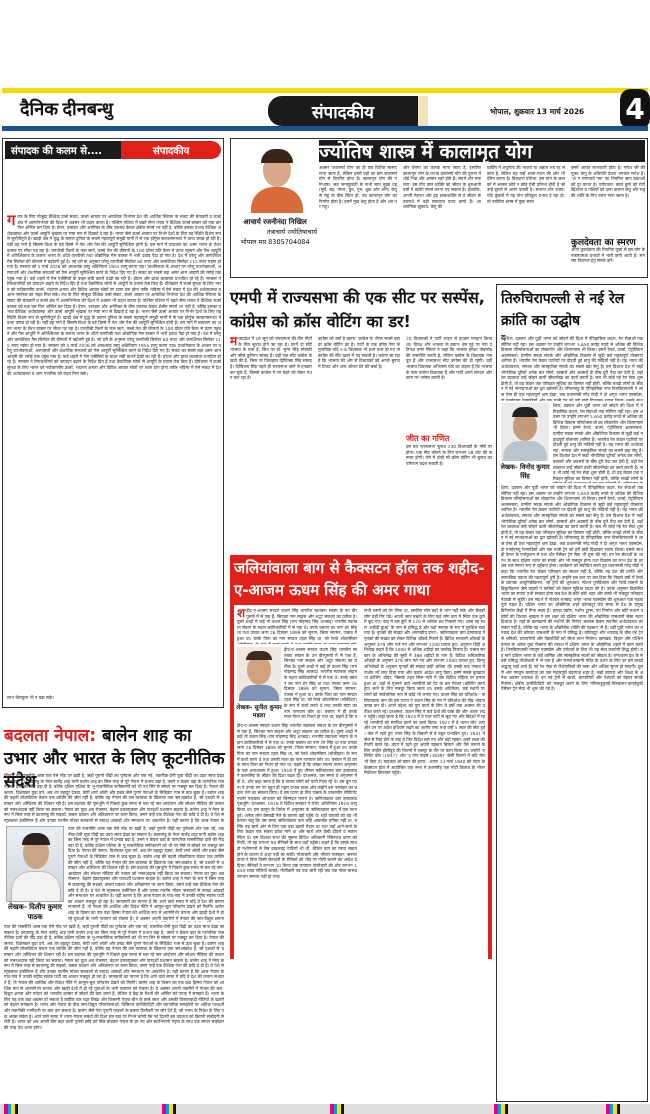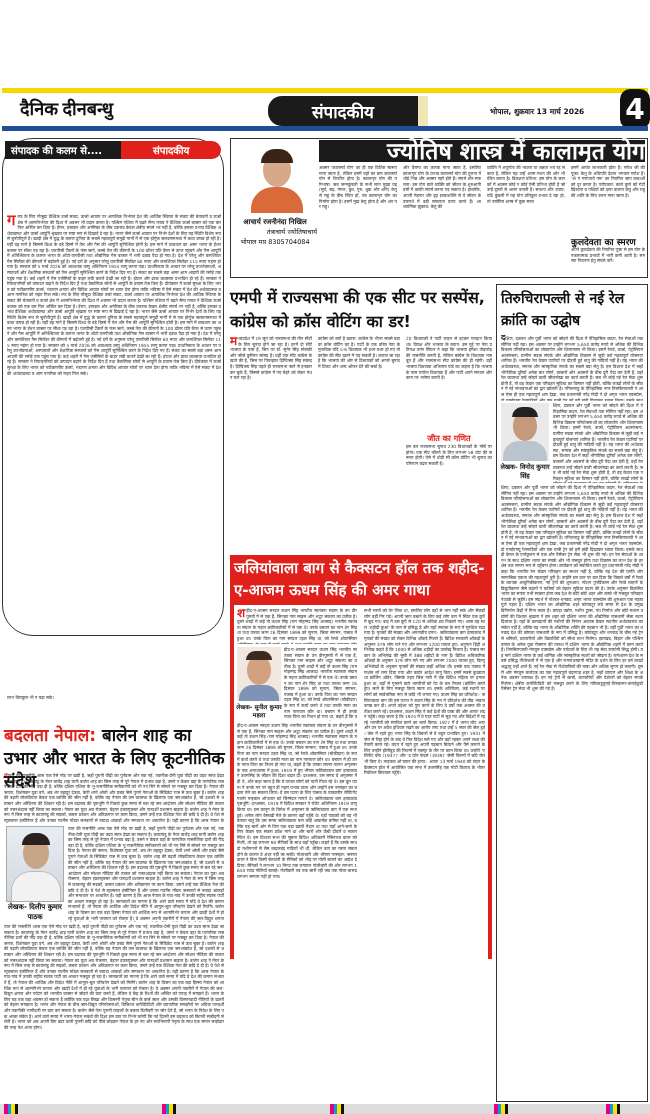--- a/index.html
+++ b/index.html
@@ -23,21 +23,21 @@
 <body>
 
 <div class="abs topbar"></div>
 <div class="abs mast-title">दैनिक दीनबन्धु</div>
 <div class="abs section-pill">संपादकीय</div>
 <div class="abs section-tail"></div>
 <div class="abs dateline">भोपाल, शुक्रवार 13 मार्च 2026</div>
 <div class="abs page-num">4</div>
 <div class="abs bluebar"></div>
 
-<div class="abs box" style="left:2px;top:138px;width:222px;height:498px;border-width:1px;border-radius:31px;">
+<div class="abs box" style="left:2px;top:138px;width:222px;height:570px;border-width:1px;">
   <div style="position:absolute;left:2px;top:2px;width:216px;height:18px;display:flex;">
     <div style="background:#1b1b1b;color:#fff;font-size:10px;font-weight:bold;padding:2px 6px;flex:1.25;">संपादक की कलम से....</div>
     <div style="background:#e0211b;color:#fff;font-size:10px;font-weight:bold;padding:2px 8px;flex:1;border-radius:0 10px 10px 0;text-align:center;">संपादकीय</div>
   </div>
   <div class="txt" style="position:absolute;left:4px;top:75px;width:214px;height:476px;">
     <span style="float:left;font-size:15px;line-height:12px;font-weight:bold;color:#e0211b;margin-right:2px;">ग</span>
     <span>ल्फ के लिए मौजूदा वैश्विक उर्जा संकट, ऊर्जा आयात पर अत्यधिक निर्भरता देश की आर्थिक स्थिरता के संकट की चेतावनी व ऊर्जा क्षेत्र में आत्मनिर्भरता की दिशा में अवसर भी प्रदान करता है। पश्चिम एशिया में बढ़ते सैन्य तनाव ने वैश्विक ऊर्जा बाजार को एक बार फिर अस्थिर कर दिया है। ईरान, इस्राइल और अमेरिका के बीच टकराव केवल क्षेत्रीय संघर्ष भर नहीं है, बल्कि इसका प्रभाव वैश्विक अर्थव्यवस्था और ऊर्जा आपूर्ति श्रृंखला पर स्पष्ट रूप से दिखाई दे रहा है। भारत जैसे ऊर्जा आयात पर निर्भर देशों के लिए यह स्थिति विशेष रूप से चुनौतीपूर्ण है। खाड़ी क्षेत्र में युद्ध के कारण दुनिया के सबसे महत्वपूर्ण समुद्री मार्गों में से एक होर्मुज जलडमरूमध्य में बाधा उत्पन्न हो रही है। यहीं वह मार्ग है जिससे विश्व के बड़े हिस्से में तेल और गैस की आपूर्ति सुनिश्चित होती है। इस मार्ग में व्यवधान का असर भारत के ईंधन बाजार पर सीधा पड़ रहा है। एलपीजी टैंकरों के फंस जाने, कच्चे तेल की कीमतों के 100 डॉलर प्रति बैरल से ऊपर पहुंचने और गैस आपूर्ति में अनिश्चितता के कारण भारत के ऑटो-एलपीजी तथा औद्योगिक गैस बाजार में भारी दबाव पैदा हो गया है। देश में घरेलू और कमर्शियल गैस सिलेंडर की कीमतों में बढ़ोतरी हुई है। नई दरों के अनुसार घरेलू एलपीजी सिलेंडर 60 रुपए और कमर्शियल सिलेंडर 115 रुपए महंगा हो गया है। सरकार को 5 मार्च 2026 को आवश्यक वस्तु अधिनियम 1955 लागू करना पड़ा। प्राथमिकता के आधार पर घरेलू उपभोक्ताओं, अस्पतालों और शैक्षणिक संस्थानों को गैस आपूर्ति सुनिश्चित करने के निर्देश दिए गए हैं। संकट का सबसे बड़ा असर आम आदमी की रसोई तक पहुंच गया है। कई शहरों में गैस एजेंसियों के बाहर लंबी कतारें देखी जा रही हैं। होटल और ढाबा व्यवसाय प्रभावित हो रहे हैं। सरकार ने रिफाइनरियों को उत्पादन बढ़ाने के निर्देश दिए हैं तथा वैकल्पिक स्रोतों से आपूर्ति के प्रयास तेज किए हैं। दीर्घकाल में ऊर्जा सुरक्षा के लिए भारत को नवीकरणीय ऊर्जा, भंडारण क्षमता और विविध आयात स्रोतों पर ध्यान देना होगा ताकि भविष्य में ऐसे संकट में देश की अर्थव्यवस्था व आम नागरिक को राहत मिल सके।</span>
     <span>ल्फ के लिए मौजूदा वैश्विक उर्जा संकट, ऊर्जा आयात पर अत्यधिक निर्भरता देश की आर्थिक स्थिरता के संकट की चेतावनी व ऊर्जा क्षेत्र में आत्मनिर्भरता की दिशा में अवसर भी प्रदान करता है। पश्चिम एशिया में बढ़ते सैन्य तनाव ने वैश्विक ऊर्जा बाजार को एक बार फिर अस्थिर कर दिया है। ईरान, इस्राइल और अमेरिका के बीच टकराव केवल क्षेत्रीय संघर्ष भर नहीं है, बल्कि इसका प्रभाव वैश्विक अर्थव्यवस्था और ऊर्जा आपूर्ति श्रृंखला पर स्पष्ट रूप से दिखाई दे रहा है। भारत जैसे ऊर्जा आयात पर निर्भर देशों के लिए यह स्थिति विशेष रूप से चुनौतीपूर्ण है। खाड़ी क्षेत्र में युद्ध के कारण दुनिया के सबसे महत्वपूर्ण समुद्री मार्गों में से एक होर्मुज जलडमरूमध्य में बाधा उत्पन्न हो रही है। यहीं वह मार्ग है जिससे विश्व के बड़े हिस्से में तेल और गैस की आपूर्ति सुनिश्चित होती है। इस मार्ग में व्यवधान का असर भारत के ईंधन बाजार पर सीधा पड़ रहा है। एलपीजी टैंकरों के फंस जाने, कच्चे तेल की कीमतों के 100 डॉलर प्रति बैरल से ऊपर पहुंचने और गैस आपूर्ति में अनिश्चितता के कारण भारत के ऑटो-एलपीजी तथा औद्योगिक गैस बाजार में भारी दबाव पैदा हो गया है। देश में घरेलू और कमर्शियल गैस सिलेंडर की कीमतों में बढ़ोतरी हुई है। नई दरों के अनुसार घरेलू एलपीजी सिलेंडर 60 रुपए और कमर्शियल सिलेंडर 115 रुपए महंगा हो गया है। सरकार को 5 मार्च 2026 को आवश्यक वस्तु अधिनियम 1955 लागू करना पड़ा। प्राथमिकता के आधार पर घरेलू उपभोक्ताओं, अस्पतालों और शैक्षणिक संस्थानों को गैस आपूर्ति सुनिश्चित करने के निर्देश दिए गए हैं। संकट का सबसे बड़ा असर आम आदमी की रसोई तक पहुंच गया है। कई शहरों में गैस एजेंसियों के बाहर लंबी कतारें देखी जा रही हैं। होटल और ढाबा व्यवसाय प्रभावित हो रहे हैं। सरकार ने रिफाइनरियों को उत्पादन बढ़ाने के निर्देश दिए हैं तथा वैकल्पिक स्रोतों से आपूर्ति के प्रयास तेज किए हैं। दीर्घकाल में ऊर्जा सुरक्षा के लिए भारत को नवीकरणीय ऊर्जा, भंडारण क्षमता और विविध आयात स्रोतों पर ध्यान देना होगा ताकि भविष्य में ऐसे संकट में देश की अर्थव्यवस्था व आम नागरिक को राहत मिल सके।</span>
   </div>
   <div class="txt" style="position:absolute;left:4px;top:556px;width:214px;height:8px;">लाभ बिलकुल भी न बढ़ा सके।</div>
@@ -64,36 +64,36 @@
 
 <div class="abs box" style="left:230px;top:138px;width:418px;height:140px;border-width:1px;">
   <div style="position:absolute;left:18px;top:8px;width:56px;height:66px;background:#fff;overflow:hidden;">
     <div style="position:absolute;left:14px;top:6px;width:28px;height:34px;border-radius:50%;background:#d7a98a;"></div>
     <div style="position:absolute;left:12px;top:2px;width:32px;height:14px;border-radius:14px 14px 0 0;background:#3a2418;"></div>
     <div style="position:absolute;left:2px;top:40px;width:52px;height:30px;border-radius:22px 22px 0 0;background:#d96a3a;"></div>
   </div>
   <div style="position:absolute;left:2px;top:78px;width:84px;font-size:7px;font-weight:bold;text-align:center;color:#111;">आचार्य रजनीनंदा निखिल</div>
   <div style="position:absolute;left:2px;top:88px;width:84px;font-size:6.5px;text-align:right;color:#111;">तंत्राचार्य ज्योतिषाचार्य</div>
   <div style="position:absolute;left:2px;top:98px;width:84px;font-size:6.5px;text-align:center;color:#111;">भोपाल मप्र 8305704084</div>
-  <div style="position:absolute;left:88px;top:1px;width:326px;height:22px;background:#1b1b1b;color:#fff;font-size:23px;font-weight:bold;text-align:right;line-height:22px;">ज्योतिष शास्त्र में कालामृत योग</div>
+  <div style="position:absolute;left:88px;top:1px;width:326px;height:22px;background:#1b1b1b;color:#fff;font-size:19px;font-weight:bold;text-align:left;line-height:22px;">ज्योतिष शास्त्र में कालामृत योग</div>
   <div class="txt" style="position:absolute;left:88px;top:26px;width:78px;height:110px;">अक्सर 'कालसर्प योग' का ही एक विशिष्ट स्वरूप माना जाता है, लेकिन इसमें ग्रहों का क्रम कालसर्प योग से विपरीत होता है। कालामृत योग की परिभाषा: जब जन्मकुंडली के सभी सात मुख्य ग्रह (सूर्य, चंद्र, मंगल, बुध, गुरु, शुक्र और शनि) केतु से राहु के बीच स्थित हों, तब कालामृत योग का निर्माण होता है। इसमें मुख केतु होता है और अंत पर राहु।</div>
   <div class="txt" style="position:absolute;left:172px;top:26px;width:78px;height:110px;">और वैराग्य का कारक माना जाता है, इसलिए कालामृत योग के प्रभाव कालसर्प योग की तुलना में थोड़े भिन्न और अक्सर गहरे होते हैं। संघर्ष और सफलता: इस योग वाले व्यक्ति को जीवन के शुरुआती वर्षों में काफी संघर्ष करना पड़ सकता है। हालांकि, अपनी मेहनत और दृढ़ इच्छाशक्ति से वे जीवन के उत्तरार्ध में बड़ी सफलता प्राप्त करते हैं। आध्यात्मिक झुकाव: केतु की</div>
   <div class="txt" style="position:absolute;left:256px;top:26px;width:78px;height:110px;">व्यक्ति में अपूर्णता की भावना या अज्ञात भय रह सकता है, लेकिन यह उन्हें आत्म-मंथन की ओर भी प्रेरित करता है। विलक्षण प्रतिभा: इस योग के जातकों में अक्सर कोई न कोई ऐसी प्रतिभा होती है जो उन्हें दूसरों से अलग बनाती है। साधना और उपाय: यदि कुंडली में यह योग प्रतिकूल प्रभाव दे रहा हो, तो ज्योतिष शास्त्र में कुछ सरल</div>
   <div class="txt" style="position:absolute;left:340px;top:26px;width:74px;height:70px;">इसमें अत्यंत लाभकारी होता है। गणेश जी की पूजा: केतु के अधिपति देवता भगवान गणेश हैं। 'ॐ गं गणपतये नमः' का नियमित जाप बाधाओं को दूर करता है। परोपकार: काले कुत्ते को रोटी खिलाना व पक्षियों को दाना डालना केतु और राहु की शांति के लिए उत्तम माना जाता है।</div>
   <div style="position:absolute;left:340px;top:96px;width:76px;font-size:9px;font-weight:bold;color:#111;">कुलदेवता का स्मरण</div>
   <div class="txt" style="position:absolute;left:340px;top:108px;width:74px;height:28px;">अपने कुलदेवता की नियमित पूजा से इस योग के नकारात्मक प्रभावों में भारी कमी आती है। समस्या निवारण हेतु संपर्क करें।</div>
 </div>
 
 <div class="abs" style="left:230px;top:286px;width:262px;font-size:16px;line-height:24px;font-weight:bold;color:#111;">एमपी में राज्यसभा की एक सीट पर सस्पेंस, कांग्रेस को क्रॉस वोटिंग का डर!</div>
 <div class="abs txt" style="left:230px;top:336px;width:82px;height:214px;">
   <span style="float:left;font-size:12px;line-height:10px;font-weight:bold;color:#e0211b;margin-right:1px;">म</span><span>ध्यप्रदेश में 19 जून को राज्यसभा की तीन सीटों के लिए चुनाव होने जा रहा है। इनमें दो सीटें भाजपा के पास हैं, जिन पर डॉ. सुमेर सिंह सोलंकी और जॉर्ज कुरियन सांसद हैं। वहीं एक सीट कांग्रेस के खाते की है, जिस पर फिलहाल दिग्विजय सिंह सांसद हैं। दिग्विजय सिंह पहले ही राज्यसभा जाने से इनकार कर चुके हैं, जिससे कांग्रेस में नए चेहरे को लेकर मंथन चल रहा है।</span>
 </div>
 <div class="abs txt" style="left:318px;top:336px;width:82px;height:214px;">कांग्रेस को क्यों है खतरा: कांग्रेस के भीतर सबसे बड़ा डर क्रॉस वोटिंग का है। पार्टी के एक वरिष्ठ नेता के मुताबिक यदि 5-6 विधायक भी इधर-उधर हो गए तो कांग्रेस की सीट खतरे में पड़ सकती है। बताया जा रहा है कि भाजपा की ओर से विधायकों को अगले चुनाव में टिकट और अन्य ऑफर देने की चर्चा है।</div>
 <div class="abs txt" style="left:406px;top:336px;width:86px;height:92px;">20 विधायकों ने पार्टी लाइन से हटकर मतदान किया था। विपक्ष और भाजपा के बयान: इस मुद्दे पर नेता प्रतिपक्ष उमंग सिंघार ने कहा कि भाजपा हमेशा तोड़फोड़ की राजनीति करती है, लेकिन कांग्रेस के विधायक मजबूत हैं और राज्यसभा सीट कांग्रेस की ही रहेगी। वहीं भाजपा विधायक अभिलाष पांडे का कहना है कि भाजपा के पास पर्याप्त विधायक हैं और पार्टी अपने संगठन और काम पर भरोसा करती है।</div>
-<div class="abs" style="left:406px;top:432px;width:86px;font-size:8px;font-weight:bold;color:#e0211b;text-align:center;">जीत का गणित</div>
+<div class="abs" style="left:406px;top:432px;width:86px;font-size:8px;font-weight:bold;color:#e0211b;text-align:left;">जीत का गणित</div>
 <div class="abs txt" style="left:406px;top:444px;width:86px;height:106px;">इस बार राज्यसभा चुनाव 230 विधायकों के मोर्चे पर होगा। एक सीट जीतने के लिए लगभग 58 वोट की जरूरत होगी। ऐसे में थोड़ी सी क्रॉस वोटिंग भी चुनाव का परिणाम बदल सकती है।</div>
 
 <div class="abs box" style="left:496px;top:284px;width:152px;height:818px;border-width:1.5px;">
   <div style="position:absolute;left:4px;top:2px;width:142px;font-size:14px;line-height:22px;font-weight:bold;color:#111;">तिरुचिरापल्ली से नई रेल क्रांति का उद्घोष</div>
   <div class="txt" style="position:absolute;left:4px;top:50px;width:142px;height:66px;">
     <span style="font-size:8px;font-weight:bold;color:#111;">द</span><span>क्षिण, दक्कन और पूर्वी भारत को जोड़ने की दिशा में ऐतिहासिक कदम, रेल सेवाओं तक सीमित नहीं रहा। इस अवसर पर उन्होंने लगभग 5,650 करोड़ रुपये से अधिक की विभिन्न विकास परियोजनाओं का लोकार्पण और शिलान्यास भी किया। इसमें रेलवे, ऊर्जा, पेट्रोलियम अवसंरचना, ग्रामीण सड़क संपर्क और औद्योगिक विकास से जुड़ी कई महत्वपूर्ण योजनाएं शामिल हैं। भारतीय रेल केवल पटरियों पर दौड़ती हुई धातु की गाड़ियाँ नहीं है। यह भारत की अर्थव्यवस्था, समाज और सांस्कृतिक संपर्क का सबसे बड़ा सेतु है। इस विशाल देश में जहाँ भौगोलिक दूरियाँ अनेक बार लोगों, बाजारों और अवसरों के बीच दूरी पैदा कर देती हैं, वहाँ रेल व्यवस्था उन्हें जोड़ने वाली जीवनरेखा का कार्य करती है। जब भी कोई नई रेल सेवा शुरू होती है, तो वह केवल एक परिवहन सुविधा का विस्तार नहीं होती, बल्कि लाखों लोगों के जीवन में नई संभावनाओं का द्वार खोलती है। तमिलनाडु के ऐतिहासिक नगर तिरुचिरापल्ली ने आज ऐसा ही एक महत्वपूर्ण क्षण देखा, जब प्रधानमंत्री नरेंद्र मोदी ने दो अमृत भारत एक्सप्रेस, दो एमईएमयू रेलगाड़ियों और एक यात्री ट्रेन को हरी झंडी दिखाकर रवाना किया। इसके साथ ही केरल के एर्नाकुलम से एक और पैसेंजर ट्रेन सेवा भी शुरू की गई। इन रेल सेवाओं के आरंभ के साथ दक्षिण भारत का संपर्क और भी मजबूत होगा तथा विकास का लाभ देश के हर क्षेत्र तक समान रूप से पहुँचना होगा। कार्यक्रम को संबोधित करते हुए प्रधानमंत्री नरेंद्र मोदी ने कहा कि भारतीय रेल केवल परिवहन का साधन नहीं है, बल्कि यह देश की प्रगति और सामाजिक एकता की महत्वपूर्ण धुरी है। उन्होंने इस बात पर बल दिया कि पिछले वर्षों में रेलवे के व्यापक आधुनिकीकरण, नई ट्रेनों की शुरुआत, स्टेशन पुनर्विकास और रेलवे लाइनों के विद्युतीकरण जैसे कदमों ने यात्रियों को बेहतर सुविधा प्रदान की है। उनके अनुसार विकसित भारत का सपना तभी साकार होगा जब देश के छोटे-छोटे शहर और कस्बे भी मजबूत परिवहन नेटवर्क से जुड़ेंगे। इस संदर्भ में गोल्डन-धनबाद अमृत भारत एक्सप्रेस की शुरुआत एक महत्वपूर्ण पहल है। दक्षिण भारत का औद्योगिक शहर कोयंबटूर लंबे समय से देश के प्रमुख विनिर्माण केंद्रों में गिना जाता है। कपड़ा उद्योग, मशीन टूल्स, पंप निर्माण और छोटे-मध्यम उद्योगों की विशाल श्रृंखला ने इस शहर को दक्षिण भारत की औद्योगिक राजधानी जैसा स्थान दिलाया है। यहाँ के कारखानों की मशीनों की निरंतर आवाज केवल स्थानीय अर्थव्यवस्था का संकेत नहीं है, बल्कि यह भारत के औद्योगिक शक्ति की पहचान भी है। वहीं पूर्वी भारत का धनबाद देश की कोयला राजधानी के रूप में प्रसिद्ध है। कोयंबटूर और धनबाद के बीच नई ट्रेन से श्रमिकों, व्यापारियों और विद्यार्थियों को सीधा लाभ मिलेगा। झारखंड, बिहार और पश्चिम बंगाल के अनेक युवा रोजगार की तलाश में दक्षिण भारत के औद्योगिक शहरों में काम करते हैं। तिरुचिरापल्ली-मंगलुरु एक्सप्रेस और पर्यटकों के लिए भी यह सेवा उपयोगी सिद्ध होगी। यह मार्ग दक्षिण भारत के कई धार्मिक और सांस्कृतिक स्थलों को जोड़ता है। रामेश्वरम देश के सबसे प्रसिद्ध तीर्थस्थलों में से एक है और रामनाथस्वामी मंदिर के दर्शन के लिए हर वर्ष लाखों श्रद्धालु यहाँ आते हैं। नई रेल सेवा से तीर्थयात्रियों की यात्रा और अधिक सुगम हो जाएगी। दूसरी ओर मंगलुरु कर्नाटक का एक महत्वपूर्ण बंदरगाह शहर है, जहाँ व्यापार और शिक्षा के अनेक अवसर उपलब्ध हैं। इन नई ट्रेनों से छात्रों, व्यापारियों और पेशेवरों को बेहतर संपर्क मिलेगा। क्षेत्रीय कनेक्टिविटी को मजबूत करने के लिए मयिलाडुतुराई-तिरुवारूर-कराईकुडी पैसेंजर ट्रेन सेवा भी शुरू की गई है।</span>
   </div>
   <div style="position:absolute;left:4px;top:118px;width:48px;height:58px;background:#eaeaea;overflow:hidden;">
     <div style="position:absolute;left:12px;top:8px;width:24px;height:30px;border-radius:50%;background:#c59a7c;"></div>
     <div style="position:absolute;left:11px;top:4px;width:26px;height:10px;border-radius:10px 10px 0 0;background:#222;"></div>

